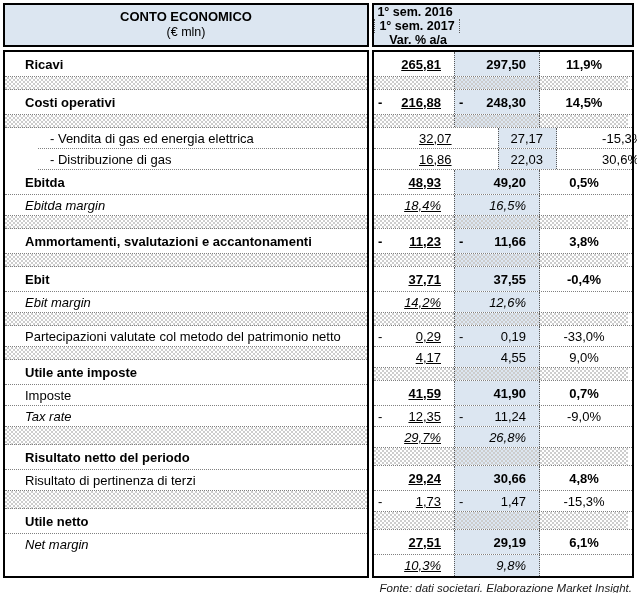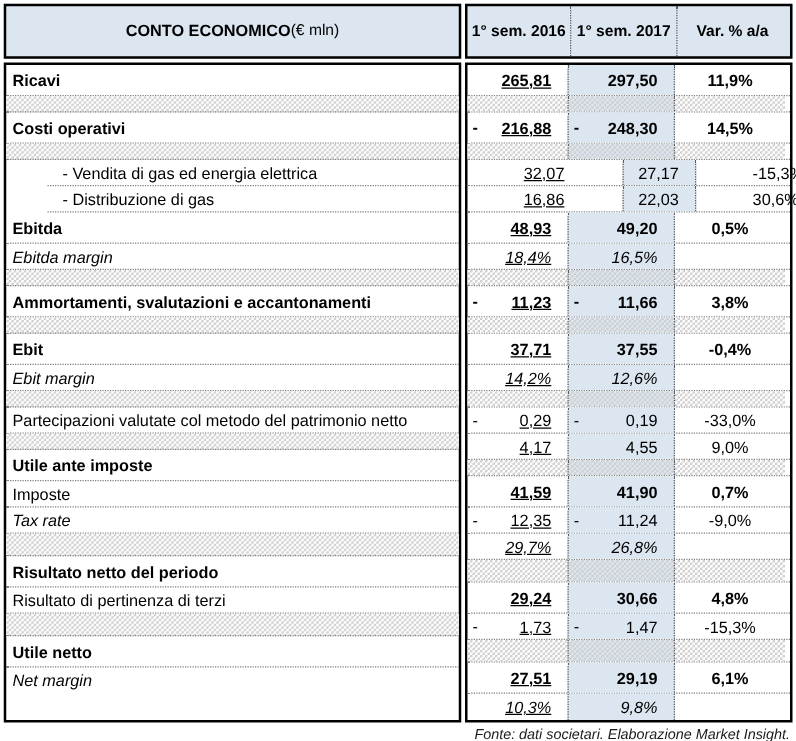--- a/index.html
+++ b/index.html
@@ -18,47 +18,47 @@
     display:grid;
     grid-template-columns:366px 262px;
     grid-template-rows:44px auto;
     column-gap:3px; row-gap:3px;
   }
   .box { border:2px solid #000; background:#fff; }
 
   
   .hdr { background:#dce6f1; }
   .hdr-left {
-    display:flex; flex-direction:row; align-items:center; justify-content:center;
+    display:flex; flex-direction:column; align-items:center; justify-content:center;
     line-height:1.25;
   }
   .hdr-title { font-weight:700; font-size:13px; }
   .hdr-sub   { font-size:12.5px;text-align:right; }
-  .hdr-right { display:flex; }
+  .hdr-right { display:flex;flex-direction:column; }
   .hcell {
     flex:0 0 auto; display:flex; align-items:center; justify-content:center;
     font-weight:700; font-size:12.5px; text-align:center;
   }
   .hc16 { width:82px; }
   .hc17 { width:86px; border-left:1px dotted #595959; border-right:1px dotted #595959; }
   .hcvar{ width:88px; }
 
   
   .body-left  { display:flex; flex-direction:column; }
   .body-right { display:flex; flex-direction:column; }
 
   .lrow, .nrow {
     border-bottom:1px dotted #808080;
     flex:0 0 auto;
   }
   .lrow:last-child, .nrow:last-child { border-bottom:none; }
 
   .lrow {
     display:flex; align-items:center;
-    font-size:13px; padding-left:5px;
+    font-size:13px; padding-left:20px;
   }
   .nrow { display:flex; }
 
   .h-major { height:25px; }
   .h-norm  { height:21px; }
   .h-sp    { height:13px; }
   .h-splg  { height:18px; }
 
   .f-bold   { font-weight:700; }
   .f-italic { font-style:italic; }

